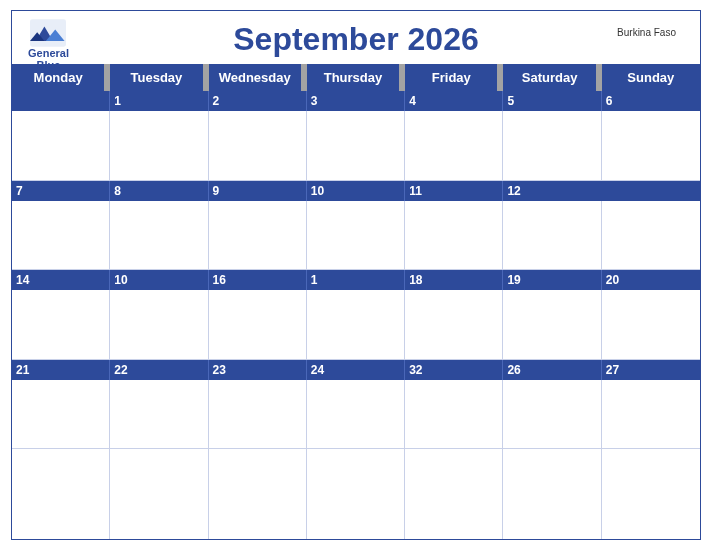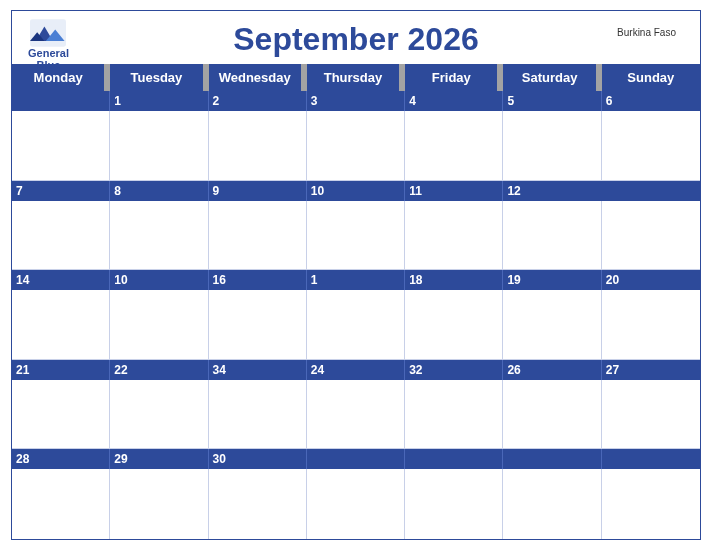--- a/index.html
+++ b/index.html
@@ -216,47 +216,38 @@
         <div class="content-row-cell"></div>
         <div class="content-row-cell"></div>
         <div class="content-row-cell"></div>
       </div>
     </div>
 
     <div class="week-block">
       <div class="header-row">
         <div class="header-cell">21</div>
         <div class="header-cell">22</div>
-        <div class="header-cell">34</div>
+        <div class="header-cell">23</div>
         <div class="header-cell">24</div>
         <div class="header-cell">32</div>
         <div class="header-cell">26</div>
         <div class="header-cell">27</div>
       </div>
       <div class="content-row">
         <div class="content-row-cell"></div>
         <div class="content-row-cell"></div>
         <div class="content-row-cell"></div>
         <div class="content-row-cell"></div>
         <div class="content-row-cell"></div>
         <div class="content-row-cell"></div>
         <div class="content-row-cell"></div>
       </div>
     </div>
 
     <div class="week-block">
-      <div class="header-row">
-        <div class="header-cell">28</div>
-        <div class="header-cell">29</div>
-        <div class="header-cell">30</div>
-        <div class="header-cell"></div>
-        <div class="header-cell"></div>
-        <div class="header-cell"></div>
-        <div class="header-cell"></div>
-      </div>
       <div class="content-row" style="border-bottom: none;">
         <div class="content-row-cell"></div>
         <div class="content-row-cell"></div>
         <div class="content-row-cell"></div>
         <div class="content-row-cell"></div>
         <div class="content-row-cell"></div>
         <div class="content-row-cell"></div>
         <div class="content-row-cell"></div>
       </div>
     </div>

